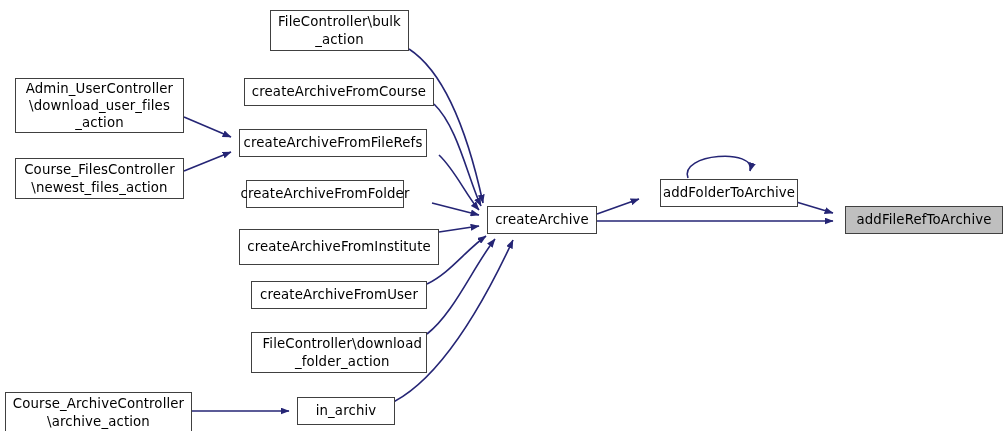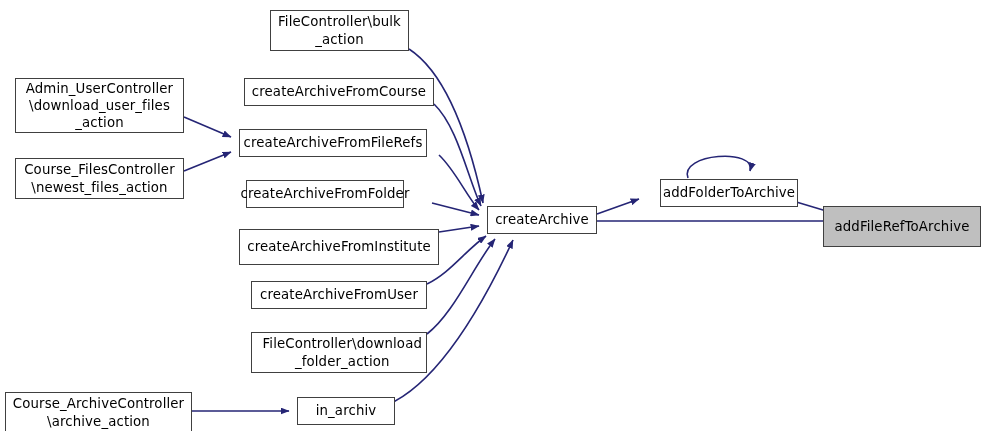--- a/index.html
+++ b/index.html
@@ -90,21 +90,21 @@
 \download_user_files
 _action</span></div>
       <div class="node" style="left: 244px; top: 71px; width: 190px; height: 28px;"><span class="node-label">createArchiveFromCourse</span></div>
       <div class="node" style="left: 239px; top: 122px; width: 188px; height: 28px;"><span class="node-label">createArchiveFromFileRefs</span></div>
       <div class="node" style="left: 15px; top: 151px; width: 169px; height: 41px;"><span class="node-label">Course_FilesController
 \newest_files_action</span></div>
       <div class="node" style="left: 246px; top: 173px; width: 158px; height: 28px;"><span class="node-label">createArchiveFromFolder</span></div>
       <div class="node" style="left: 239px; top: 222px; width: 200px; height: 36px;"><span class="node-label">createArchiveFromInstitute</span></div>
       <div class="node" style="left: 487px; top: 199px; width: 110px; height: 28px;"><span class="node-label">createArchive</span></div>
       <div class="node" style="left: 660px; top: 172px; width: 138px; height: 28px;"><span class="node-label">addFolderToArchive</span></div>
-      <div class="node highlight" style="left: 823px; top: 199px; width: 158px; height: 41px;"><span class="node-label">addFileRefToArchive</span></div>
+      <div class="node highlight" style="left: 845px; top: 199px; width: 158px; height: 28px;"><span class="node-label">addFileRefToArchive</span></div>
       <div class="node" style="left: 251px; top: 274px; width: 176px; height: 28px;"><span class="node-label">createArchiveFromUser</span></div>
       <div class="node" style="left: 251px; top: 325px; width: 176px; height: 41px; justify-content: flex-end;"><span class="node-label">FileController\download
 _folder_action</span></div>
       <div class="node" style="left: 5px; top: 385px; width: 187px; height: 41px;"><span class="node-label">Course_ArchiveController
 \archive_action</span></div>
       <div class="node" style="left: 297px; top: 390px; width: 98px; height: 28px;"><span class="node-label">in_archiv</span></div>
     </div>
 
 </div>
 

